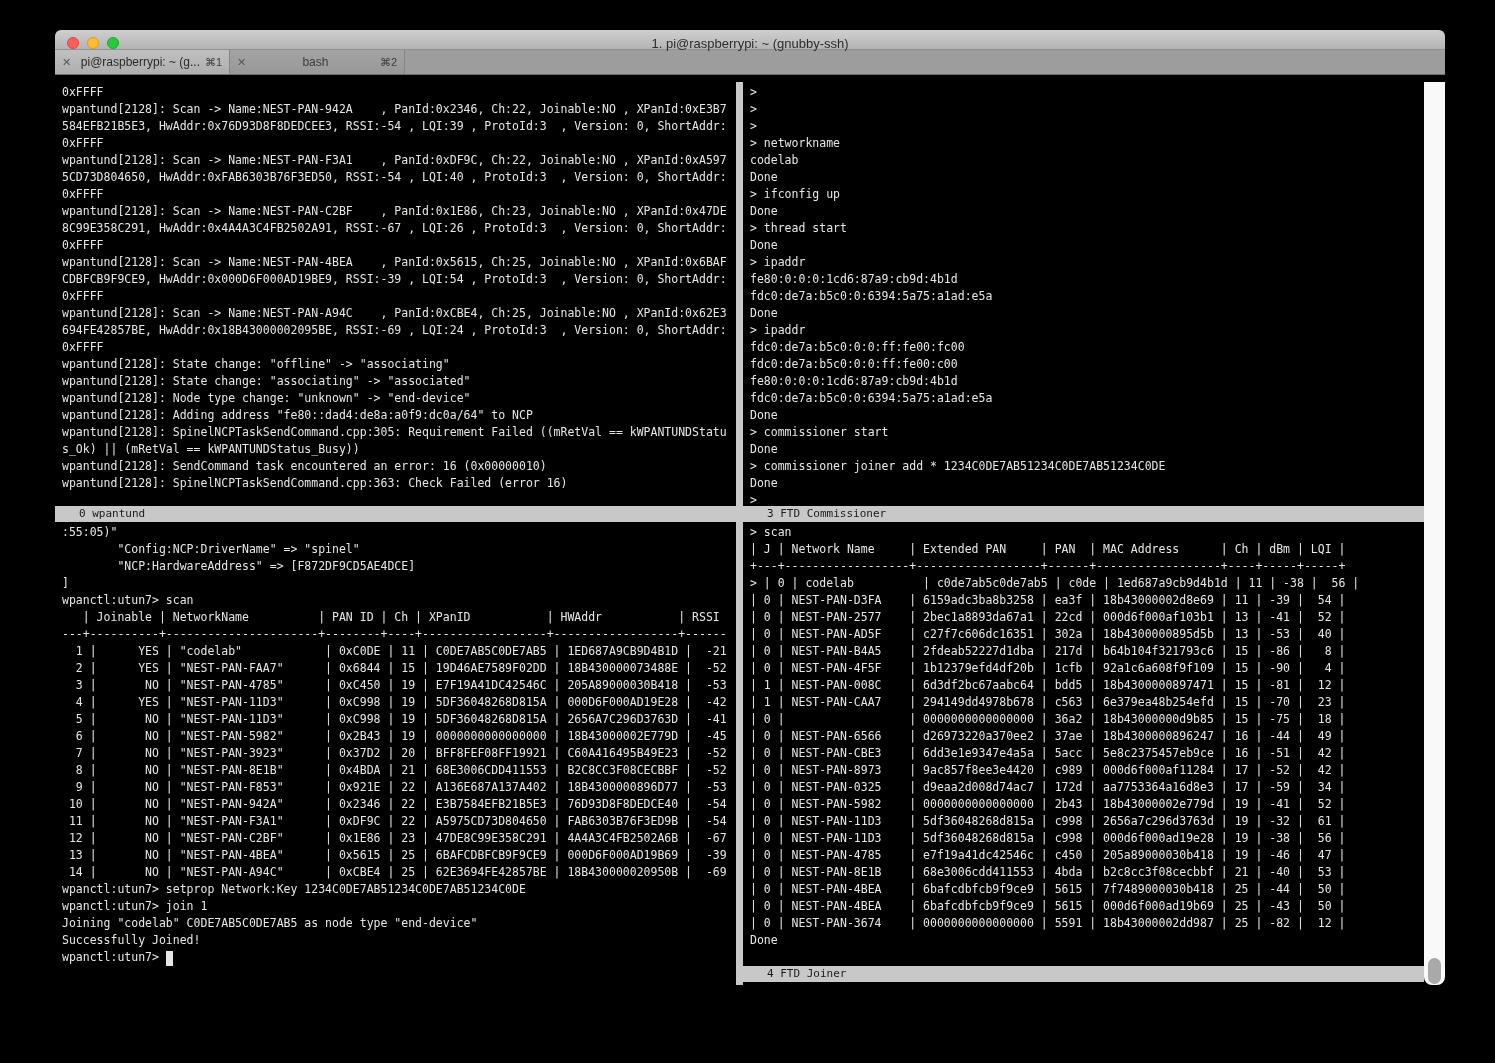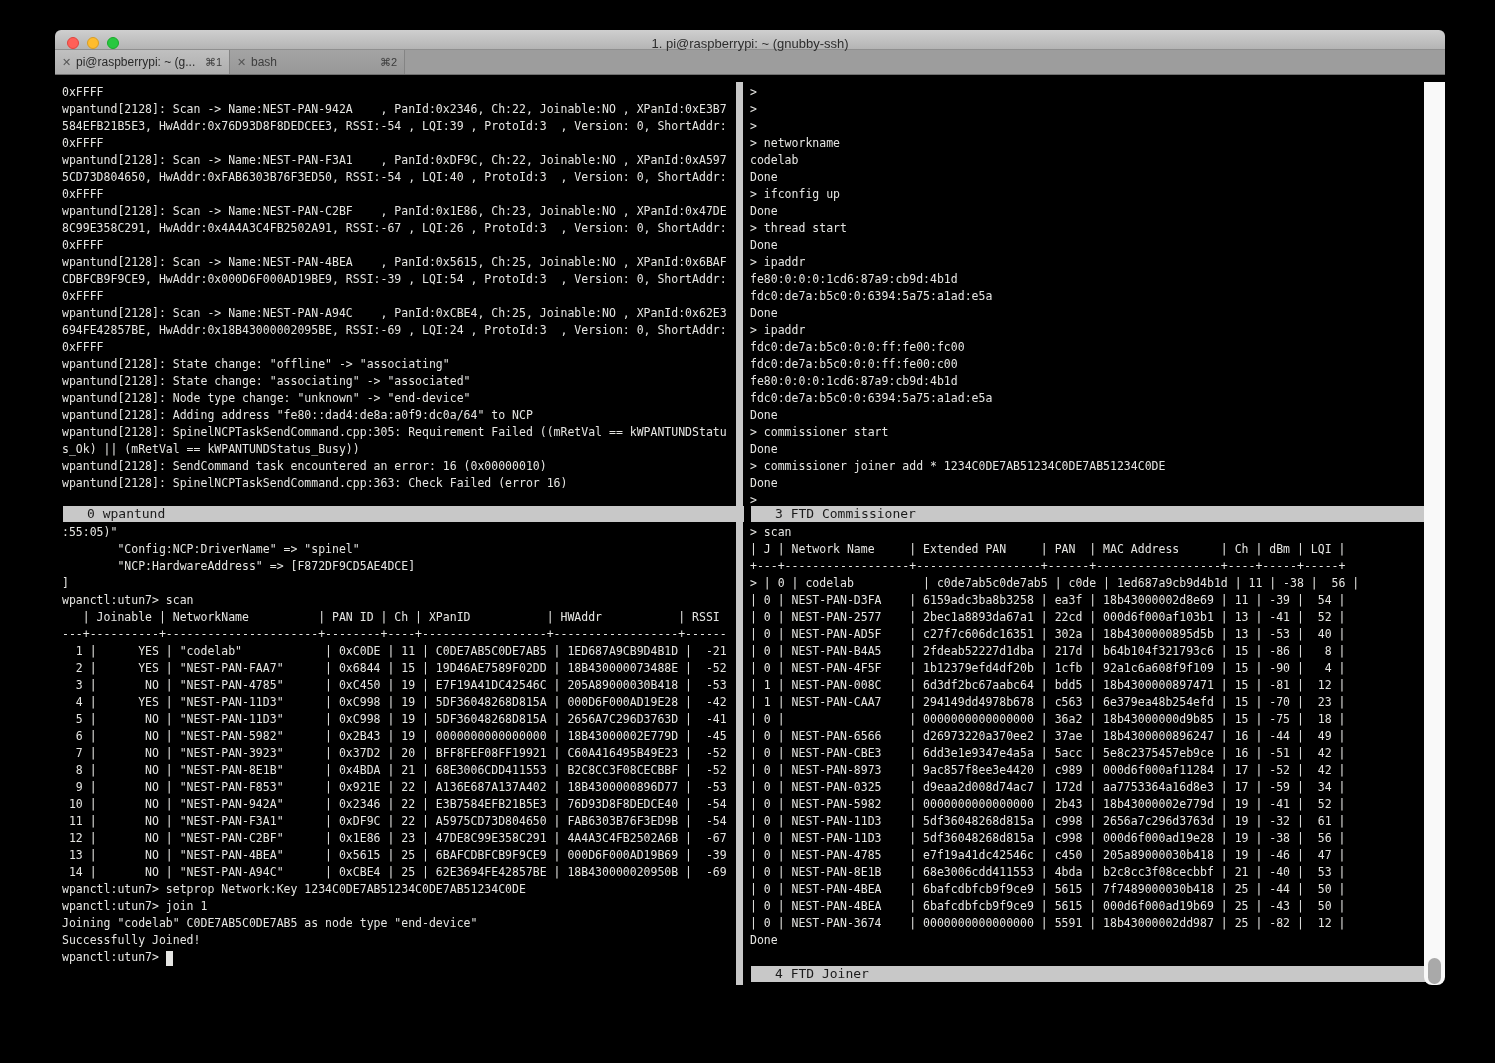--- a/index.html
+++ b/index.html
@@ -11,33 +11,33 @@
   .tl{width:12px;height:12px;border-radius:50%;display:inline-block;box-sizing:border-box;}
   .tl.red{background:#ff5f57;border:1px solid #e0443e;}
   .tl.yellow{background:#febc2e;border:1px solid #d89d24;}
   .tl.green{background:#28c840;border:1px solid #1aab29;}
   .title{position:absolute;left:0;right:0;top:0;height:27px;line-height:27px;text-align:center;font-size:13px;color:#2d2d2d;}
   
   .tabbar{display:flex;height:25px;background:#9d9d9d;border-bottom:1px solid #6f6f6f;box-sizing:border-box;}
   .tab{width:175px;display:flex;align-items:center;padding:0 7px;box-sizing:border-box;border-right:1px solid #848484;font-size:12px;color:#252525;background:linear-gradient(#a4a4a4,#989898);}
   .tab.active{background:linear-gradient(#c0c0c0,#aeaeae);}
   .tab-close{width:14px;color:#555;font-size:11px;line-height:25px;}
-  .tab-label{flex:1;text-align:left;white-space:nowrap;overflow:hidden;color:#2a2a2a;}
+  .tab-label{flex:1;text-align:center;white-space:nowrap;overflow:hidden;color:#2a2a2a;}
   .tab.inactive .tab-label{color:#3d3d3d;}
   .tab-shortcut{font-size:11px;color:#3c3c3c;}
   
   .terminal{position:absolute;top:52px;left:0;right:0;bottom:0;background:#000;font-family:"DejaVu Sans Mono",monospace;font-size:11.5px;line-height:17px;color:#e6e6e3;}
   .col{position:absolute;top:0;height:100%;}
   .col.left{left:0;width:681px;}
   .col.right{left:688px;width:681px;}
   .vdivider{position:absolute;left:681px;top:0;width:7px;height:100%;background:#c8c8c8;}
   .pane{position:absolute;left:0;width:100%;overflow:hidden;background:#000;}
   .pane-top{top:0;height:424px;}
   .pane-bottom{top:440px;height:444px;}
-  .statusbar{position:absolute;left:8px;width:100%;height:16px;background:#c8c8c8;color:#1b1b1b;font-size:13px;line-height:16px;padding-left:24px;box-sizing:border-box;}
+  .statusbar{position:absolute;left:0;width:100%;height:16px;background:#c8c8c8;color:#1b1b1b;font-size:11px;line-height:16px;padding-left:24px;box-sizing:border-box;}
   .status-mid{top:424px;}
   .status-bot{top:884px;}
   pre{margin:0;padding:2px 16px 0 7px;white-space:pre;}
   .cursor{position:absolute;left:calc(7px + 15ch);top:429px;width:1ch;height:15px;background:#e6e6e3;}
   
   .scrollbar{position:absolute;right:0;top:0;width:21px;height:100%;background:#f9f9f9;border-radius:0 0 8px 8px;}
   .scroll-thumb{position:absolute;left:4px;width:13px;height:26px;top:876px;background:#a9a9a9;border-radius:7px;}
 </style>
 </head>
 <body>

